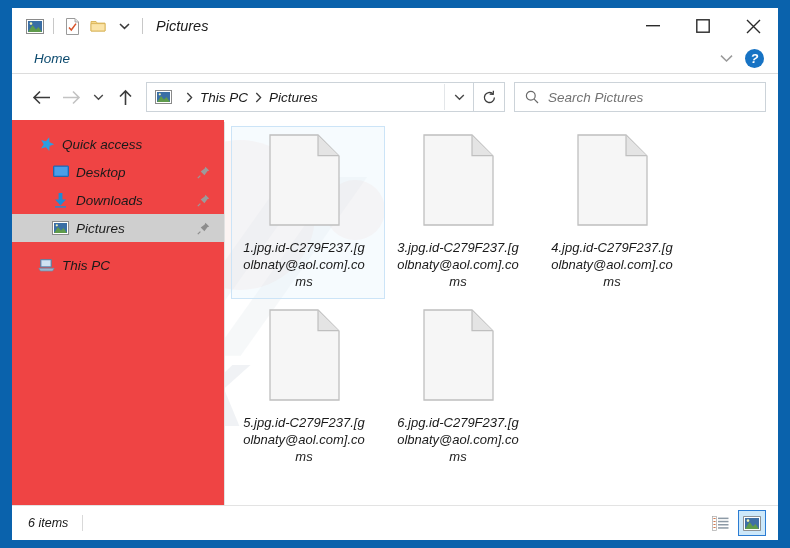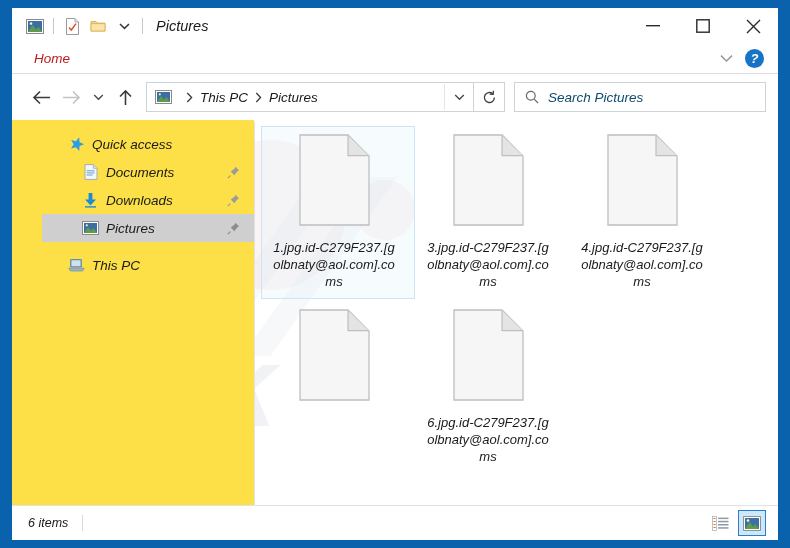--- a/index.html
+++ b/index.html
@@ -85,21 +85,21 @@
     align-items: stretch;
     background: #ffffff;
     border-bottom: 1px solid #dcdcdc;
     position: relative;
   }
   .tab {
     display: flex;
     align-items: center;
     justify-content: center;
     font-size: 13.5px;
-    color: #b91c1c;
+    color: #0c4a6e;
     padding: 0 18px;
     min-width: 44px;
     white-space: nowrap;
   }
   .tab.file {
     background: #0f6cbd;
     color: #ffffff;
     padding: 0 26px;
     margin-left: 12px;
   }
@@ -189,39 +189,38 @@
     border: 1px solid #ccd3d9;
     margin-left: 9px;
     display: flex;
     align-items: center;
     background: #ffffff;
     flex: 0 0 auto;
   }
   .search-ico { margin: 0 9px 0 10px; display:flex; }
   .search-ph {
     font-size: 13.5px;
-    color: #0c4a6e;
+    color: #737373;
     white-space: nowrap;
   }
 
   
   .body {
     flex: 1 1 auto;
     display: flex;
     min-height: 0;
     position: relative;
   }
   .sidebar {
     width: 212px;
     flex: 0 0 212px;
-    background: #fde047;
+    background: #ef4444;
     padding-top: 10px;
     position: relative;
     z-index: 2;
-    padding-left: 30px;
   }
   .navrow {
     height: 28px;
     display: flex;
     align-items: center;
     position: relative;
     padding-left: 26px;
   }
   .navrow.indent { padding-left: 40px; }
   .navrow.sel { background: #cfcfcf; }
@@ -504,39 +503,36 @@
 
         <div class="navrow">
           <span class="nico">
             <svg width="16" height="16" viewBox="0 0 16 16">
               <path d="M8 1 L9.9 5.6 L14.8 6 L11.1 9.2 L12.3 14 L8 11.4 L3.7 14 L4.9 9.2 L1.2 6 L6.1 5.6 Z" fill="#2b9ee3" transform="rotate(18 8 8)"></path>
             </svg>
           </span>
           <span class="nlabel">Quick access</span>
         </div>
 
-
         <div class="navrow indent">
           <span class="nico">
-            <svg width="14" height="16" viewBox="0 0 14 16">
-              <path d="M1 0.6 H9.3 L13 4.3 V15.4 H1 Z" fill="#f4f7fa" stroke="#9aa6b2" stroke-width="0.9"></path>
-              <path d="M9.3 0.8 V4.3 H12.8" fill="#dde5ec" stroke="#9aa6b2" stroke-width="0.8"></path>
-              <rect x="2.6" y="6.3" width="8" height="1" fill="#6aa0d0"></rect>
-              <rect x="2.6" y="8.4" width="8" height="1" fill="#6aa0d0"></rect>
-              <rect x="2.6" y="10.5" width="6" height="1" fill="#6aa0d0"></rect>
-            </svg>
-          </span>
-          <span class="nlabel">Documents</span>
+            <svg width="16" height="14" viewBox="0 0 16 14">
+              <rect x="0.5" y="1" width="15" height="10.5" rx="0.6" fill="#2b7fd4" stroke="#2467ac"></rect>
+              <rect x="1.6" y="2" width="12.8" height="8.5" fill="#4a9ee8"></rect>
+            </svg>
+          </span>
+          <span class="nlabel">Desktop</span>
           <span class="pin">
             <svg width="13" height="13" viewBox="0 0 13 13">
               <path d="M8.4 0.8 L12.2 4.6 L10.4 5.3 L7.4 9.3 L3.7 5.6 L7.7 2.6 Z" fill="#9b9b9b"></path>
               <path d="M3.4 9.6 L0.8 12.2" stroke="#9b9b9b" stroke-width="1.2"></path>
             </svg>
           </span>
         </div>
+
 
         <div class="navrow indent">
           <span class="nico">
             <svg width="15" height="16" viewBox="0 0 15 16">
               <path d="M5.6 1 H9.4 V7.4 H13 L7.5 13.4 L2 7.4 H5.6 Z" fill="#1e8bd6"></path>
               <rect x="2" y="14.2" width="11" height="1.4" fill="#1e8bd6"></rect>
             </svg>
           </span>
           <span class="nlabel">Downloads</span>
           <span class="pin">
@@ -624,20 +620,21 @@
             <div class="fname">4.jpg.id-C279F237.[golbnaty@aol.com].coms</div>
           </div>
 
           <div class="tile">
             <span>
               <svg width="73" height="94" viewBox="0 0 73 94">
                 <path d="M2 2 H50 L71 23 V92 H2 Z" fill="#f6f6f6" stroke="#bfbfbf" stroke-width="1.3"></path>
                 <path d="M50 2.4 V22.6 H70.6" fill="#e4e4e4" stroke="#bfbfbf" stroke-width="1.2"></path>
               </svg>
             </span>
+            <div class="fname">5.jpg.id-C279F237.[golbnaty@aol.com].coms</div>
           </div>
 
           <div class="tile">
             <span>
               <svg width="73" height="94" viewBox="0 0 73 94">
                 <path d="M2 2 H50 L71 23 V92 H2 Z" fill="#f6f6f6" stroke="#bfbfbf" stroke-width="1.3"></path>
                 <path d="M50 2.4 V22.6 H70.6" fill="#e4e4e4" stroke="#bfbfbf" stroke-width="1.2"></path>
               </svg>
             </span>
             <div class="fname">6.jpg.id-C279F237.[golbnaty@aol.com].coms</div>

